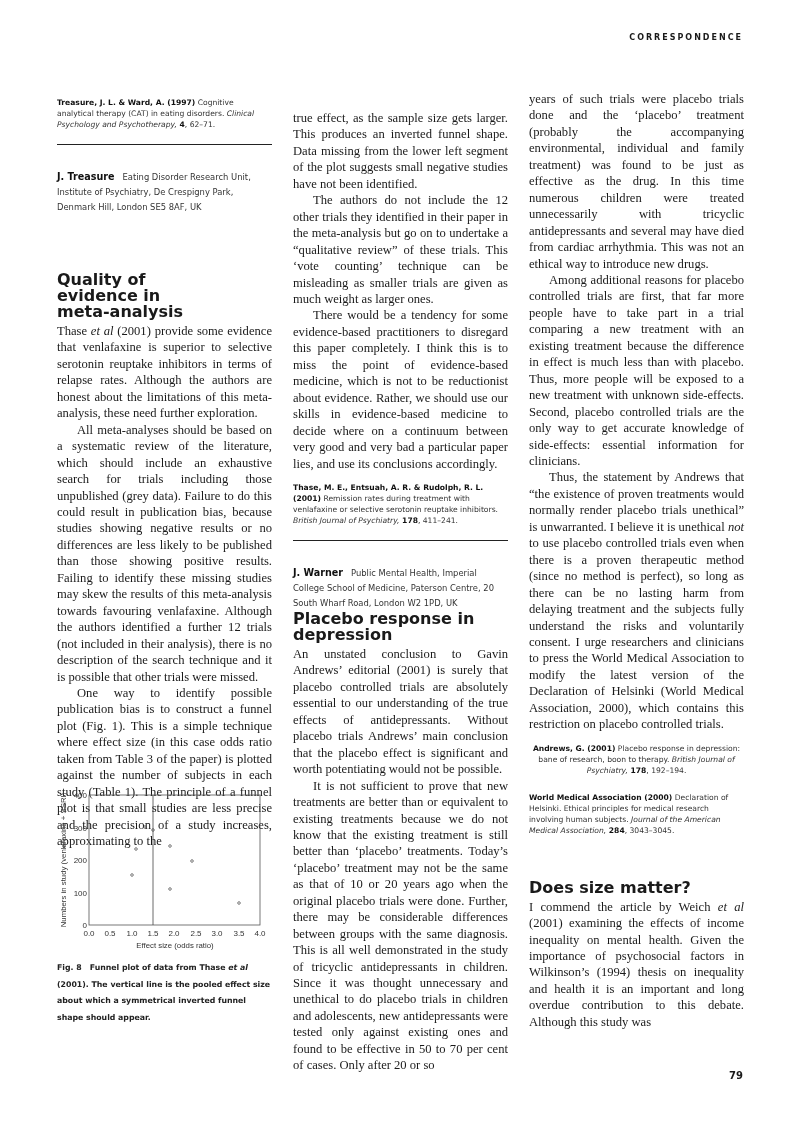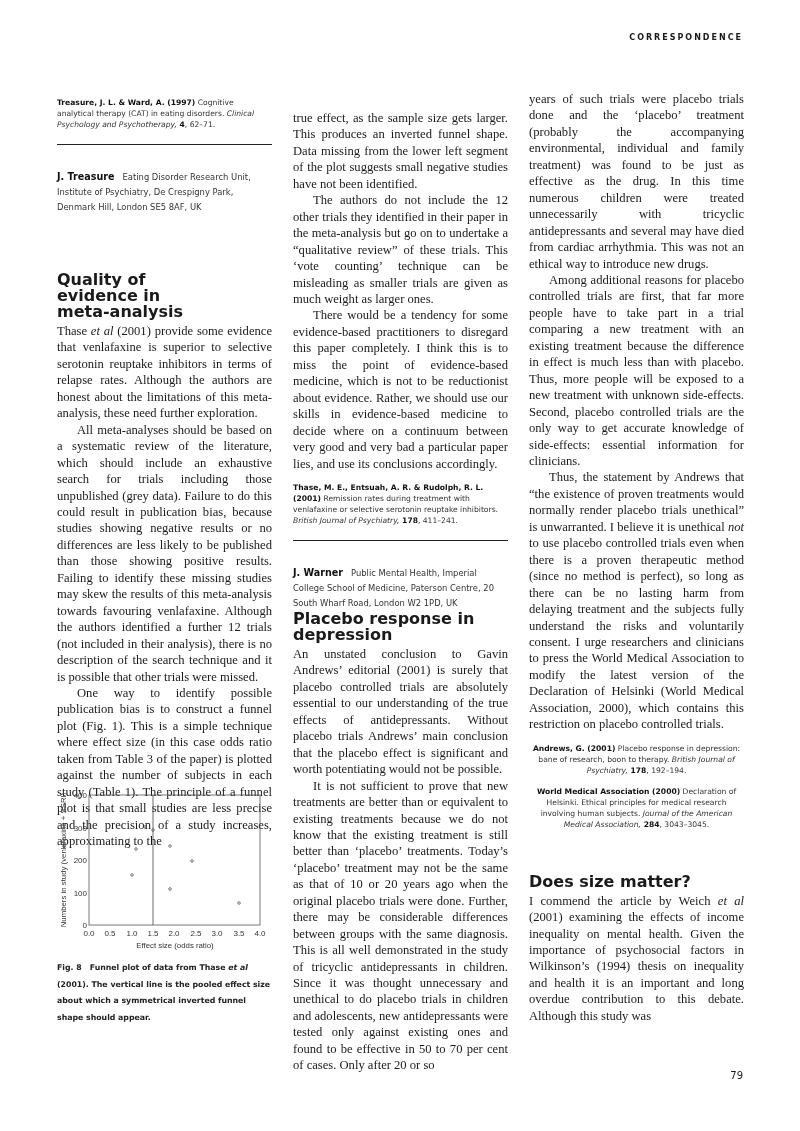--- a/index.html
+++ b/index.html
@@ -12,21 +12,21 @@
   .body { font-family: "Liberation Serif", serif; font-size: 12.6px; line-height: 16.45px; text-align: justify; margin: 0; hyphens: auto; }
   .body.ind { text-indent: 20px; }
   .ref { font-family: "DejaVu Sans", sans-serif; font-size: 7.6px; line-height: 11px; margin: 0; color: #333; }
   .ref b { color: #111; }
   .ref i { font-style: italic; }
   .addr { font-family: "DejaVu Sans", sans-serif; font-size: 8.4px; line-height: 15px; margin: 0; border-top: 1px solid #222; padding-top: 24px; color: #333; }
   .addr b { font-size: 9.6px; color: #111; margin-right: 8px; }
   .h { font-family: "DejaVu Sans", sans-serif; font-weight: bold; font-size: 16px; line-height: 16px; margin: 0 0 3px 0; }
   .plot { position: absolute; left: 57px; top: 787px; width: 215px; height: 165px; }
   .caption { position: absolute; left: 57px; top: 960px; width: 215px; font-family: "DejaVu Sans", sans-serif; font-size: 7.8px; line-height: 16.5px; font-weight: bold; color: #222; }
-  .pageno { position: absolute; right: 57px; top: 1070px; font-family: "DejaVu Sans", sans-serif; font-weight: normal; font-size: 10px; }
+  .pageno { position: absolute; right: 57px; top: 1070px; font-family: "DejaVu Sans", sans-serif; font-weight: bold; font-size: 10px; }
 </style>
 </head>
 <body>
 
 <div class="running-head">CORRESPONDENCE</div>
 
 <div class="col c1">
   <p class="ref">
     <b>Treasure, J. L. &amp; Ward, A. (1997)</b><span> Cognitive analytical therapy (CAT) in eating disorders. </span><i>Clinical Psychology and Psychotherapy,</i><b> 4</b><span>, 62–71.</span>
   </p>
@@ -97,20 +97,20 @@
   <p class="body ind">It is not sufficient to prove that new treatments are better than or equivalent to existing treatments because we do not know that the existing treatment is still better than ‘placebo’ treatments. Today’s ‘placebo’ treatment may not be the same as that of 10 or 20 years ago when the original placebo trials were done. Further, there may be considerable differences between groups with the same diagnosis. This is all well demonstrated in the study of tricyclic antidepressants in children. Since it was thought unnecessary and unethical to do placebo trials in children and adolescents, new antidepressants were tested only against existing ones and found to be effective in 50 to 70 per cent of cases. Only after 20 or so</p>
 </div>
 
 <div class="col c3">
   <p class="body">years of such trials were placebo trials done and the ‘placebo’ treatment (probably the accompanying environmental, individual and family treatment) was found to be just as effective as the drug. In this time numerous children were treated unnecessarily with tricyclic antidepressants and several may have died from cardiac arrhythmia. This was not an ethical way to introduce new drugs.</p>
   <p class="body ind">Among additional reasons for placebo controlled trials are first, that far more people have to take part in a trial comparing a new treatment with an existing treatment because the difference in effect is much less than with placebo. Thus, more people will be exposed to a new treatment with unknown side-effects. Second, placebo controlled trials are the only way to get accurate knowledge of side-effects: essential information for clinicians.</p>
   <p class="body ind"><span>Thus, the statement by Andrews that “the existence of proven treatments would normally render placebo trials unethical” is unwarranted. I believe it is unethical </span><i>not</i><span> to use placebo controlled trials even when there is a proven therapeutic method (since no method is perfect), so long as there can be no lasting harm from delaying treatment and the subjects fully understand the risks and voluntarily consent. I urge researchers and clinicians to press the World Medical Association to modify the latest version of the Declaration of Helsinki (World Medical Association, 2000), which contains this restriction on placebo controlled trials.</span></p>
   <p class="ref" style="margin-top:10px;text-align:center;">
     <b>Andrews, G. (2001)</b><span> Placebo response in depression: bane of research, boon to therapy. </span><i>British Journal of Psychiatry,</i><b> 178</b><span>, 192–194.</span>
   </p>
-  <p class="ref" style="margin-top:10px;text-align:center;">
+  <p class="ref" style="margin-top:16px;">
     <b>World Medical Association (2000)</b><span> Declaration of Helsinki. Ethical principles for medical research involving human subjects. </span><i>Journal of the American Medical Association,</i><b> 284</b><span>, 3043–3045.</span>
   </p>
   <h2 class="h" style="margin-top:44px;">Does size matter?</h2>
   <p class="body"><span>I commend the article by Weich </span><i>et al</i><span> (2001) examining the effects of income inequality on mental health. Given the importance of psychosocial factors in Wilkinson’s (1994) thesis on inequality and health it is an important and long overdue contribution to this debate. Although this study was</span></p>
 </div>
 
 <div class="pageno">79</div>
 
 </body></html>

